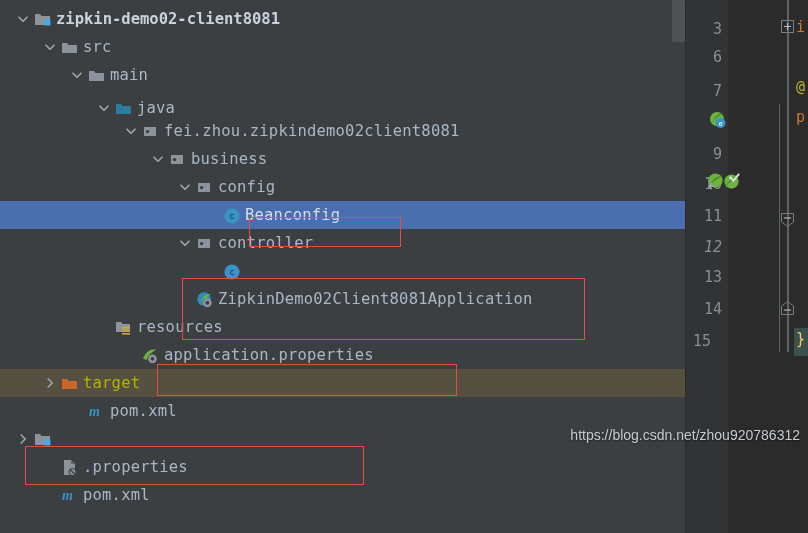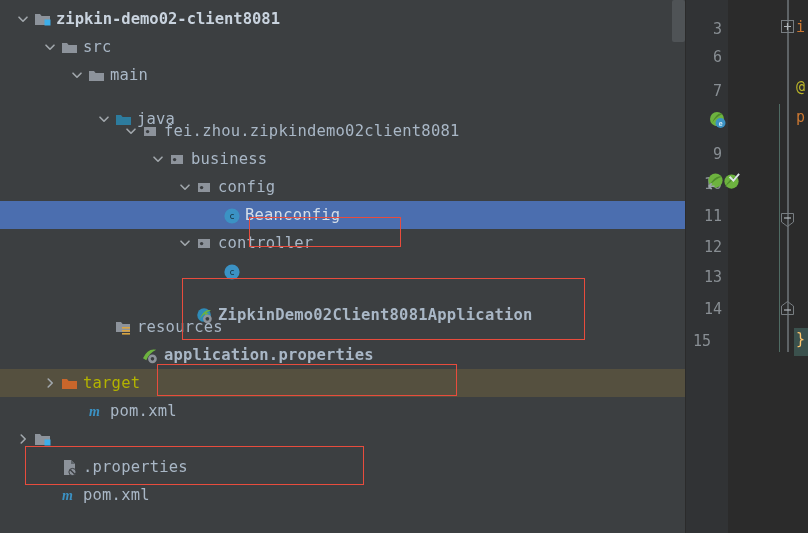--- a/index.html
+++ b/index.html
@@ -139,21 +139,21 @@
               <path d="M3 5.2 L7 9.2 L11 5.2" stroke="#A2A8AD" stroke-width="1.6" fill="none" stroke-linecap="round" stroke-linejoin="round"></path>
             </svg>
           </div>
           <div class="icon">
             <svg width="18" height="17" viewBox="0 0 18 17">
               <path d="M1 4 h5 l1.6 2 H16 v8 H1 Z" fill="#8D939B"></path>
             </svg>
           </div>
           <div class="label">main</div>
         </div>
-        <div class="row" style="top: 105px;">
+        <div class="row" style="top: 94px;">
           <div style="width: 97px; flex: 0 0 auto;"></div>
           <div class="arrow">
             <svg width="14" height="14" viewBox="0 0 14 14">
               <path d="M3 5.2 L7 9.2 L11 5.2" stroke="#A2A8AD" stroke-width="1.6" fill="none" stroke-linecap="round" stroke-linejoin="round"></path>
             </svg>
           </div>
           <div class="icon">
             <svg width="18" height="17" viewBox="0 0 18 17">
               <path d="M1 4 h5 l1.6 2 H16 v8 H1 Z" fill="#2D7C9E"></path>
             </svg>
@@ -238,21 +238,21 @@
           <div class="arrow">
             <svg width="14" height="14"></svg>
           </div>
           <div class="icon">
             <svg width="18" height="18" viewBox="0 0 18 18">
               <circle cx="9" cy="9" r="7.6" fill="#3B92C4"></circle>
               <text x="9" y="12.4" font-size="9" font-family="monospace" fill="#17333F" text-anchor="middle">c</text>
             </svg>
           </div>
         </div>
-        <div class="row" style="top: 301px; font-weight: bold;">
+        <div class="row" style="top: 285px;">
           <div style="width: 178px; flex: 0 0 auto;"></div>
           <div class="arrow">
             <svg width="14" height="14"></svg>
           </div>
           <div class="icon">
             <svg width="19" height="18" viewBox="0 0 20 19">
               <circle cx="8.5" cy="8.5" r="7.2" fill="#2E8BB8"></circle>
               <path d="M3.5 13 Q9 1 16 3.5 Q9 6 3.5 13Z" fill="#6DB33F"></path>
               <path d="M9.5 5 L13.5 7 L9.5 9 Z" fill="#6DB33F"></path>
               <circle cx="12" cy="12.5" r="4.6" fill="#8D939B"></circle>
@@ -269,21 +269,21 @@
           <div class="icon">
             <svg width="18" height="17" viewBox="0 0 18 17">
               <path d="M1 3 h5 l1.6 2 H15 v8 H1 Z" fill="#8D939B"></path>
               <rect x="7" y="8" width="8" height="1.6" fill="#D9A441"></rect>
               <rect x="7" y="11" width="8" height="1.6" fill="#D9A441"></rect>
               <rect x="7" y="14" width="8" height="1.6" fill="#D9A441"></rect>
             </svg>
           </div>
           <div class="label">resources</div>
         </div>
-        <div class="row" style="top: 341px; font-weight: bold;">
+        <div class="row" style="top: 341px;">
           <div style="width: 124px; flex: 0 0 auto;"></div>
           <div class="arrow">
             <svg width="14" height="14"></svg>
           </div>
           <div class="icon">
             <svg width="19" height="18" viewBox="0 0 20 19">
               <path d="M1 12 Q6 1 15 3 Q8 6 4.5 14Z" fill="#6DB33F"></path>
               <circle cx="11" cy="12.5" r="4.6" fill="#8D939B"></circle>
               <circle cx="11" cy="12.5" r="1.9" fill="#3A3D40"></circle>
             </svg>
@@ -371,21 +371,21 @@
   <div class="editor-pane">
     <div class="gutter">
       <div id="gutter-lines">
           <div class="lineno" style="top: 20px;">3</div>
           <div class="lineno" style="top: 48px;">6</div>
           <div class="lineno" style="top: 82px;">7</div>
           <div class="lineno" style="top: 112px;">8</div>
           <div class="lineno" style="top: 145px;">9</div>
           <div class="lineno" style="top: 175px;">10</div>
           <div class="lineno" style="top: 207px;">11</div>
-          <div class="lineno" style="top: 238px;">12</div>
+          <div class="lineno" style="top: 238px; font-style: italic;">12</div>
           <div class="lineno" style="top: 268px;">13</div>
           <div class="lineno" style="top: 300px;">14</div>
           <div class="lineno" style="top: 332px; text-align: center;">15</div>
         </div>
 
       <div class="gutter-icon" style="top:110px;">
         <svg width="20" height="20" viewBox="0 0 20 20">
           <circle cx="9" cy="9" r="7" fill="#6DB33F"></circle>
           <path d="M4 13 Q9 1 15 4 Q9 6 4 13Z" fill="#4E8B2C"></path>
           <circle cx="12.5" cy="13" r="5" fill="#3B92C4"></circle>
@@ -432,13 +432,14 @@
 
     <div class="brace-hl" style="left:108px;top:328px;width:14px;height:28px;"></div>
     <div id="code-frags">
         <div class="code kw" style="top: 18px; left: 110px;">i</div>
         <div class="code ann" style="top: 78px; left: 110px;">@</div>
         <div class="code kw" style="top: 108px; left: 110px;">p</div>
         <div class="code brace" style="top: 330px; left: 110px;">}</div>
       </div>
   </div>
 
+  <div class="watermark">https://blog.csdn.net/zhou920786312</div>
 </div>
 
 </body></html>

